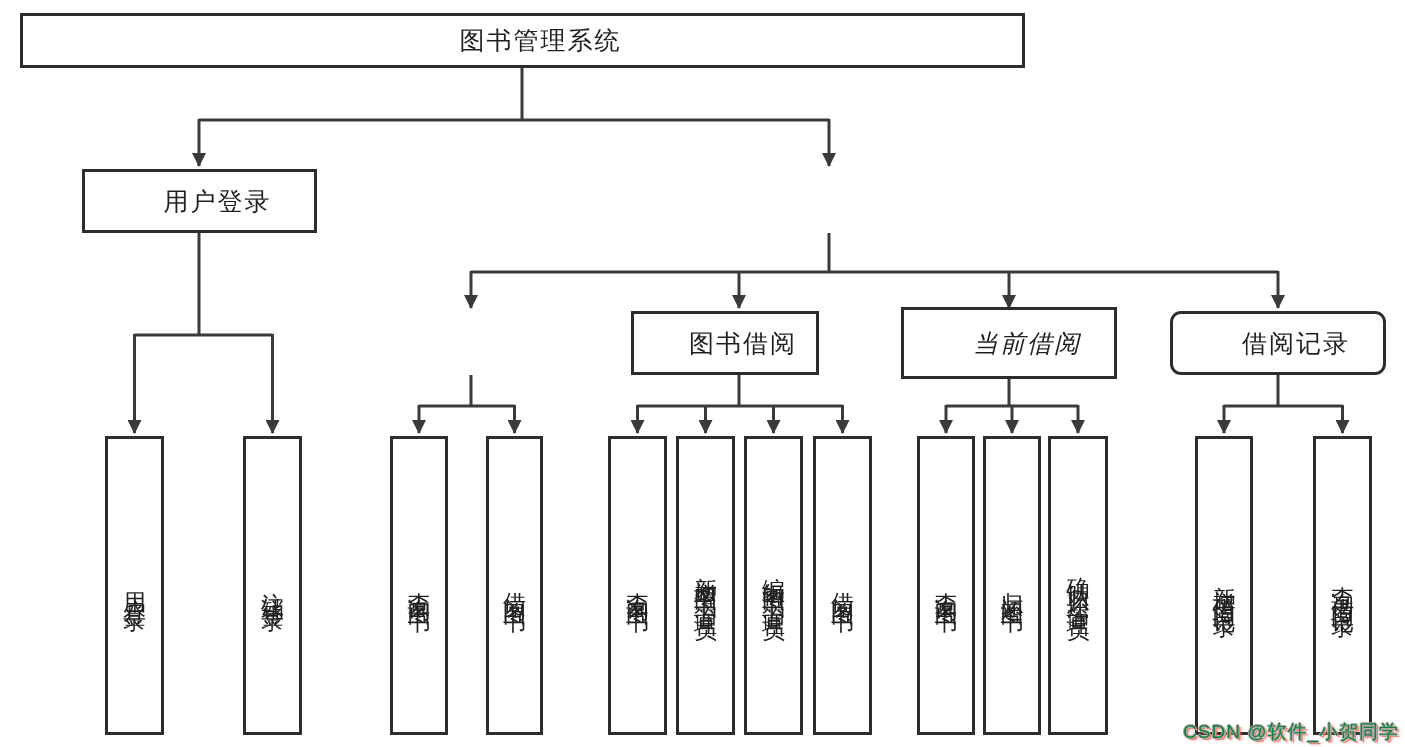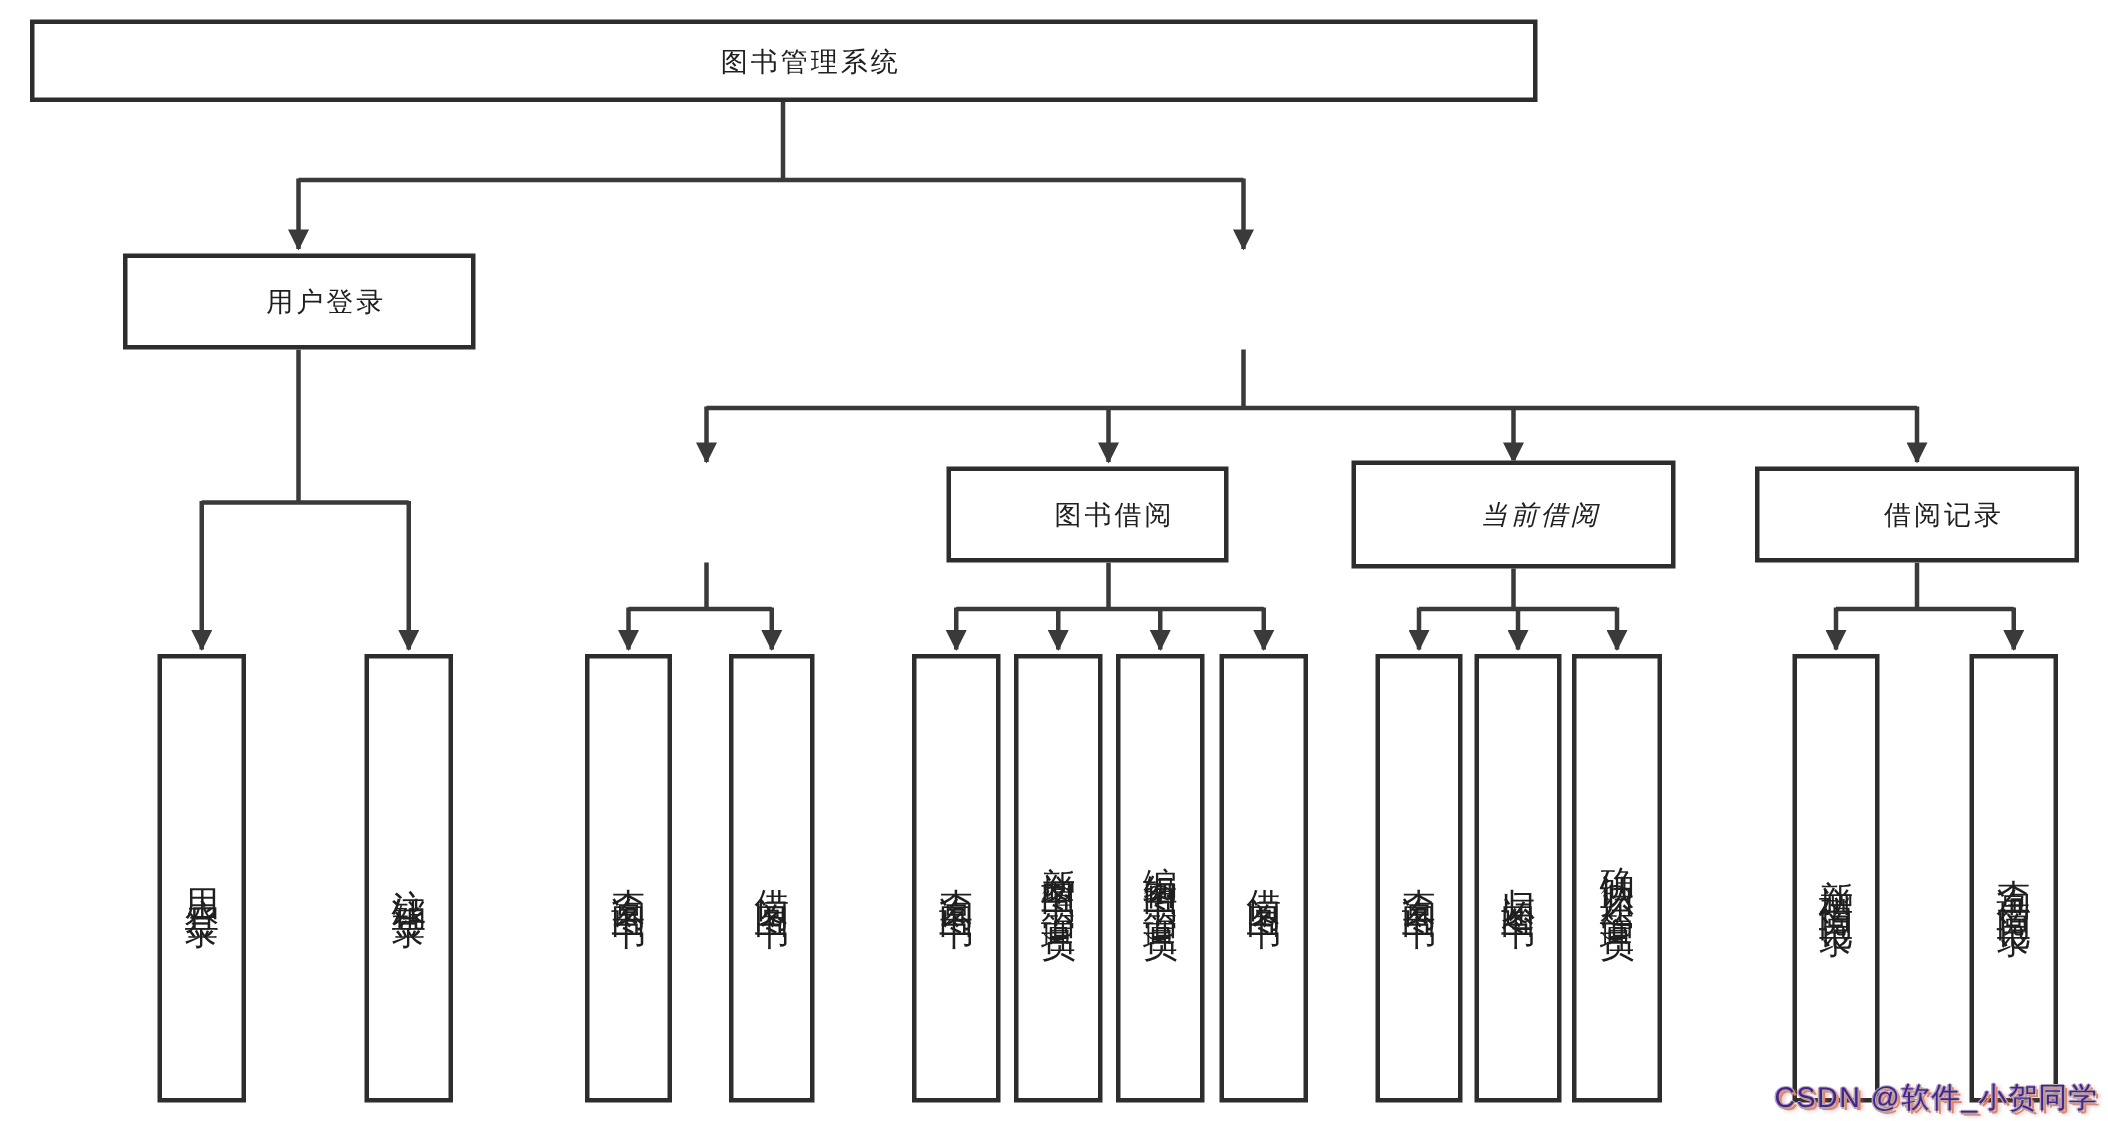--- a/index.html
+++ b/index.html
@@ -21,59 +21,59 @@
     position: absolute;
     box-sizing: border-box;
     background: #ffffff;
     border: 3px solid #2d2d2d;
     color: #1f1f1f;
     display: flex;
     align-items: center;
     justify-content: center;
     text-align: center;
   }
-  .h-node { font-size: 18px; letter-spacing: 2px; white-space: nowrap; padding-left: 36px; }
+  .h-node { font-size: 25px; letter-spacing: 2px; white-space: nowrap; padding-left: 36px; }
   .v-node {
     writing-mode: vertical-rl;
     text-orientation: mixed;
     font-size: 23px;
     letter-spacing: 6px;
     line-height: 1;
     top: 436px;
     height: 299px;
   }
   
   .n-root      { left: 20px;   top: 13px;  width: 1005px; height: 55px; }
   .n-login     { left: 82px;   top: 169px; width: 235px;  height: 64px; }
   .n-bookmgmt  { left: 712px;  top: 169px; width: 235px;  height: 64px; }
   .n-newbook   { left: 363px;  top: 311px; width: 216px;  height: 64px; }
   .n-borrow    { left: 631px;  top: 311px; width: 188px;  height: 64px; }
   .n-current   { left: 901px;  top: 307px; width: 216px;  height: 72px; font-style: italic; }
-  .n-records   { left: 1170px; top: 311px; width: 216px;  height: 64px; }
+  .n-records   { left: 1170px; top: 311px; width: 216px;  height: 64px; border-radius: 11px; }
   
   .lf-0  { left: 105px;  width: 59px; }
   .lf-1  { left: 243px;  width: 59px; }
   .lf-2  { left: 390px;  width: 58px; }
   .lf-3  { left: 486px;  width: 57px; }
   .lf-4  { left: 608px;  width: 59px; }
   .lf-5  { left: 676px;  width: 59px; }
   .lf-6  { left: 744px;  width: 59px; }
   .lf-7  { left: 813px;  width: 59px; }
   .lf-8  { left: 917px;  width: 58px; }
   .lf-9  { left: 983px;  width: 58px; }
   .lf-10 { left: 1048px; width: 60px; }
   .lf-11 { left: 1195px; width: 58px; }
   .lf-12 { left: 1313px; width: 59px; }
   .watermark {
     position: absolute;
     right: 6px;
     bottom: 2px;
     font-size: 19px;
     letter-spacing: 1px;
-    color: #4c1d95;
+    color: #15803d;
     text-shadow:
       -1px 0 0 #a8a8a8, 0 -1px 0 #a8a8a8, 0 1px 0 #a8a8a8, 1px 0 0 #a8a8a8,
       2px 2px 0 #f07a6a, 3px 2px 3px rgba(240, 90, 70, 0.65);
     white-space: nowrap;
   }
 </style>
 </head>
 <body>
 
 <div class="canvas">

